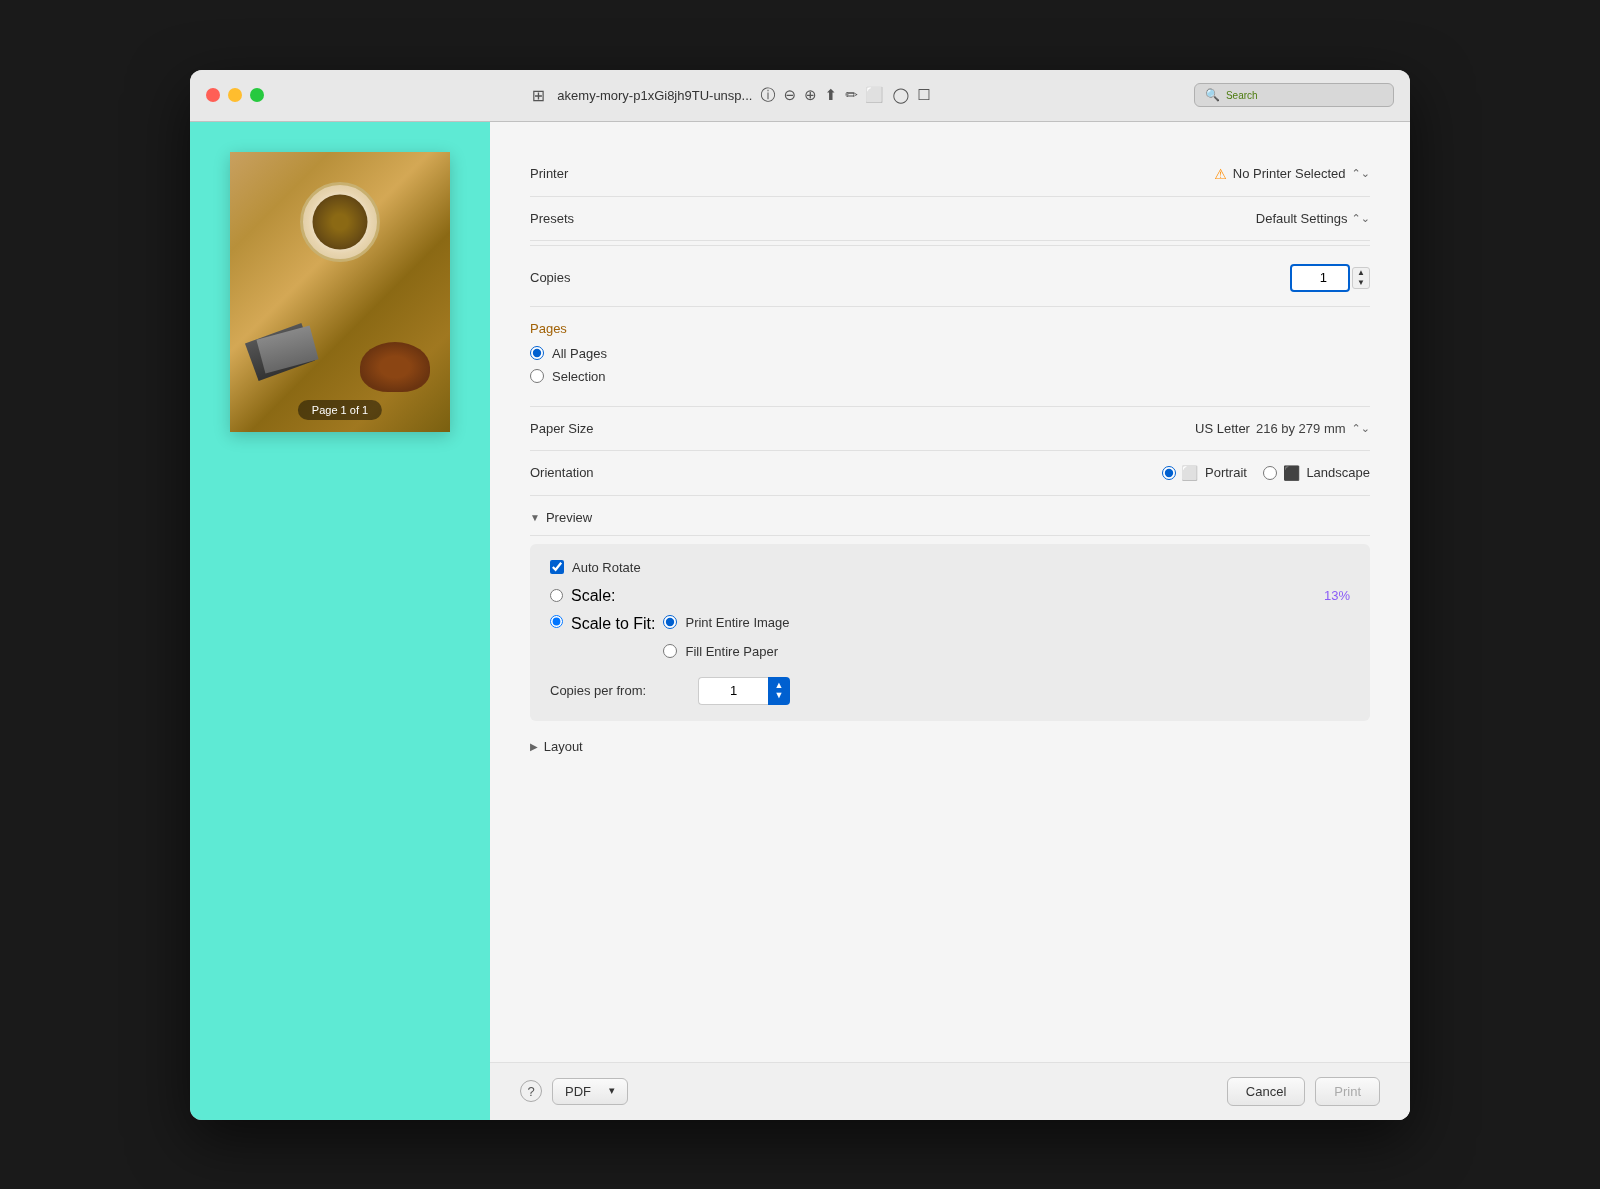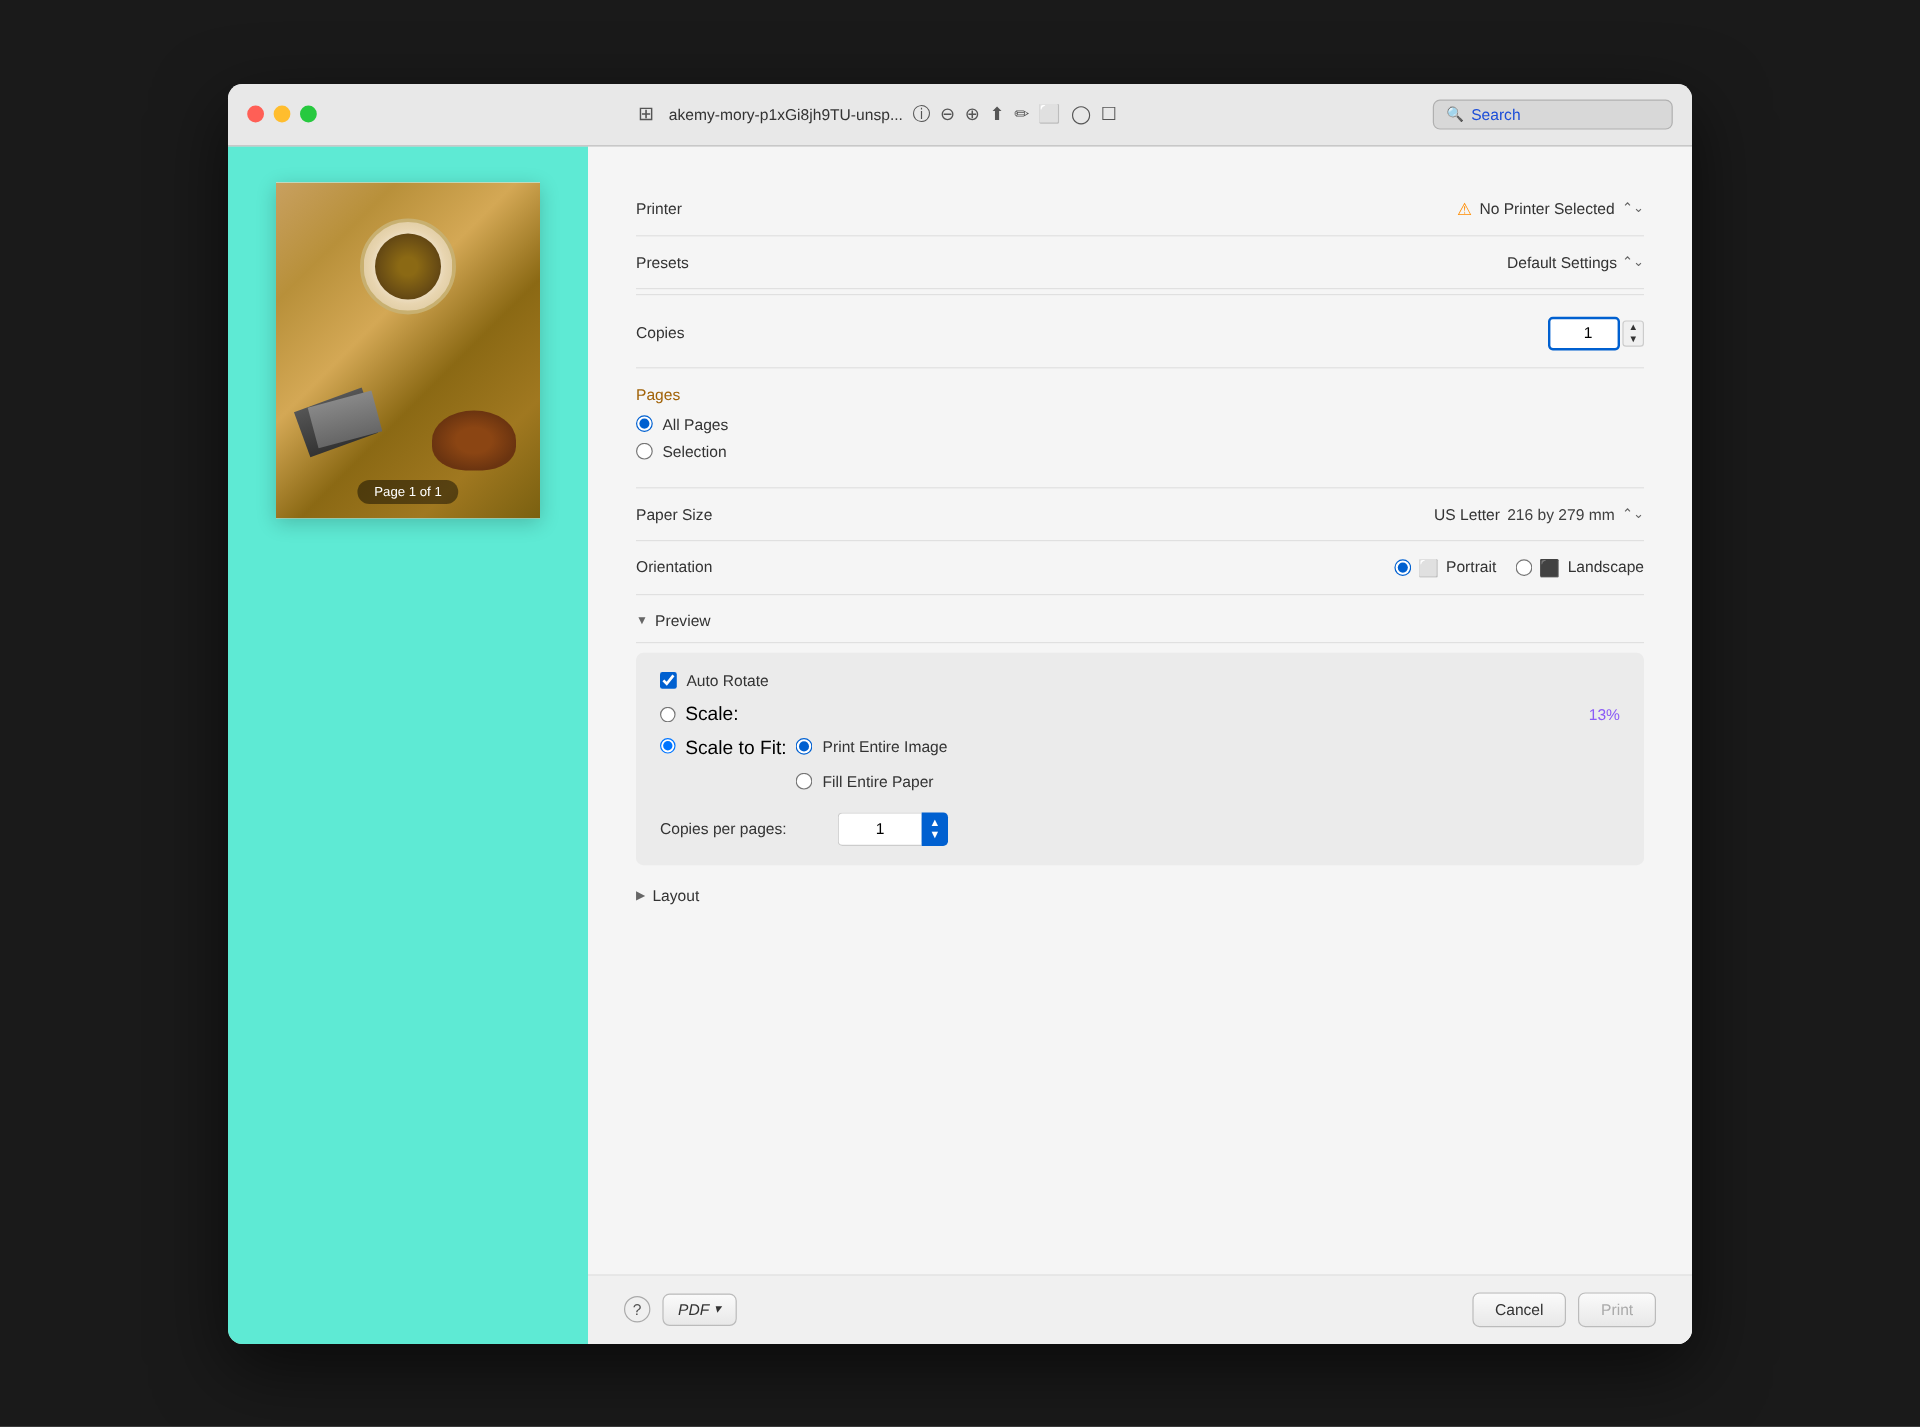--- a/index.html
+++ b/index.html
@@ -401,29 +401,28 @@
       font-size: 13px;
       cursor: pointer;
       color: #555;
       display: flex;
       align-items: center;
       justify-content: center;
     }
     .pdf-btn {
       display: flex;
       align-items: flex-start;
-      gap: 4px;
+      gap: 18px;
       border: 1px solid #bbb;
       background: linear-gradient(#fafafa, #e8e8e8);
       border-radius: 6px;
       padding: 5px 12px;
       font-size: 13px;
       cursor: pointer;
       color: #333;
-      font-style: italic;
     }
     .footer-spacer { flex: 1; }
     .cancel-btn {
       border: 1px solid #bbb;
       background: linear-gradient(#fafafa, #e8e8e8);
       border-radius: 6px;
       padding: 6px 18px;
       font-size: 13px;
       cursor: pointer;
       color: #333;
@@ -456,21 +455,21 @@
       <span style="color:#555; font-size:15px; cursor:pointer;">⊖</span>
       <span style="color:#555; font-size:15px; cursor:pointer;">⊕</span>
       <span style="color:#555; font-size:15px; cursor:pointer;">⬆</span>
       <span style="color:#555; font-size:15px; cursor:pointer;">✏</span>
       <span style="color:#555; font-size:15px; cursor:pointer;">⬜</span>
       <span style="color:#555; font-size:15px; cursor:pointer;">◯</span>
       <span style="color:#555; font-size:15px; cursor:pointer;">☐</span>
     </div>
     <div class="search-bar">
       <span style="font-size:12px; color:#777;">🔍</span>
-      <span style="font-size:13px; color:#1d4ed8;">Search</span>
+      <span style="font-size:10px; color:#4d7c0f;">Search</span>
     </div>
   </div>
 
   <div class="window-content">
 
     <div class="preview-panel">
       <div class="page-preview">
         <div class="page-preview-img">
 
           <div class="coffee-cup">
@@ -592,21 +591,21 @@
                   <label for="entireImg">Print Entire Image</label>
                 </div>
                 <div class="radio-row">
                   <input type="radio" name="fitmode" id="fillPaper" style="">
                   <label for="fillPaper">Fill Entire Paper</label>
                 </div>
               </div>
             </div>
 
             <div class="copies-per-page-row">
-              <span class="copies-per-page-label">Copies per pages:</span>
+              <span class="copies-per-page-label">Copies per from:</span>
               <div style="display:flex; align-items:center;">
                 <input type="text" value="1" style="width: 70px; height: 28px; border-top: 1px solid rgb(204, 204, 204); border-bottom: 1px solid rgb(204, 204, 204); border-left: 1px solid rgb(204, 204, 204); border-image: initial; border-radius: 4px 0px 0px 4px; text-align: center; font-size: 13px; background: white; border-right: none;">
                 <div style="background:#0060d0; border-radius:0 4px 4px 0; display:flex; flex-direction:column; height:28px; width:22px; cursor:pointer; align-items:center; justify-content:center;">
                   <span style="color:white; font-size:9px; line-height:1.1;">▲</span>
                   <span style="color:white; font-size:9px; line-height:1.1;">▼</span>
                 </div>
               </div>
             </div>
           </div>
         </div>

